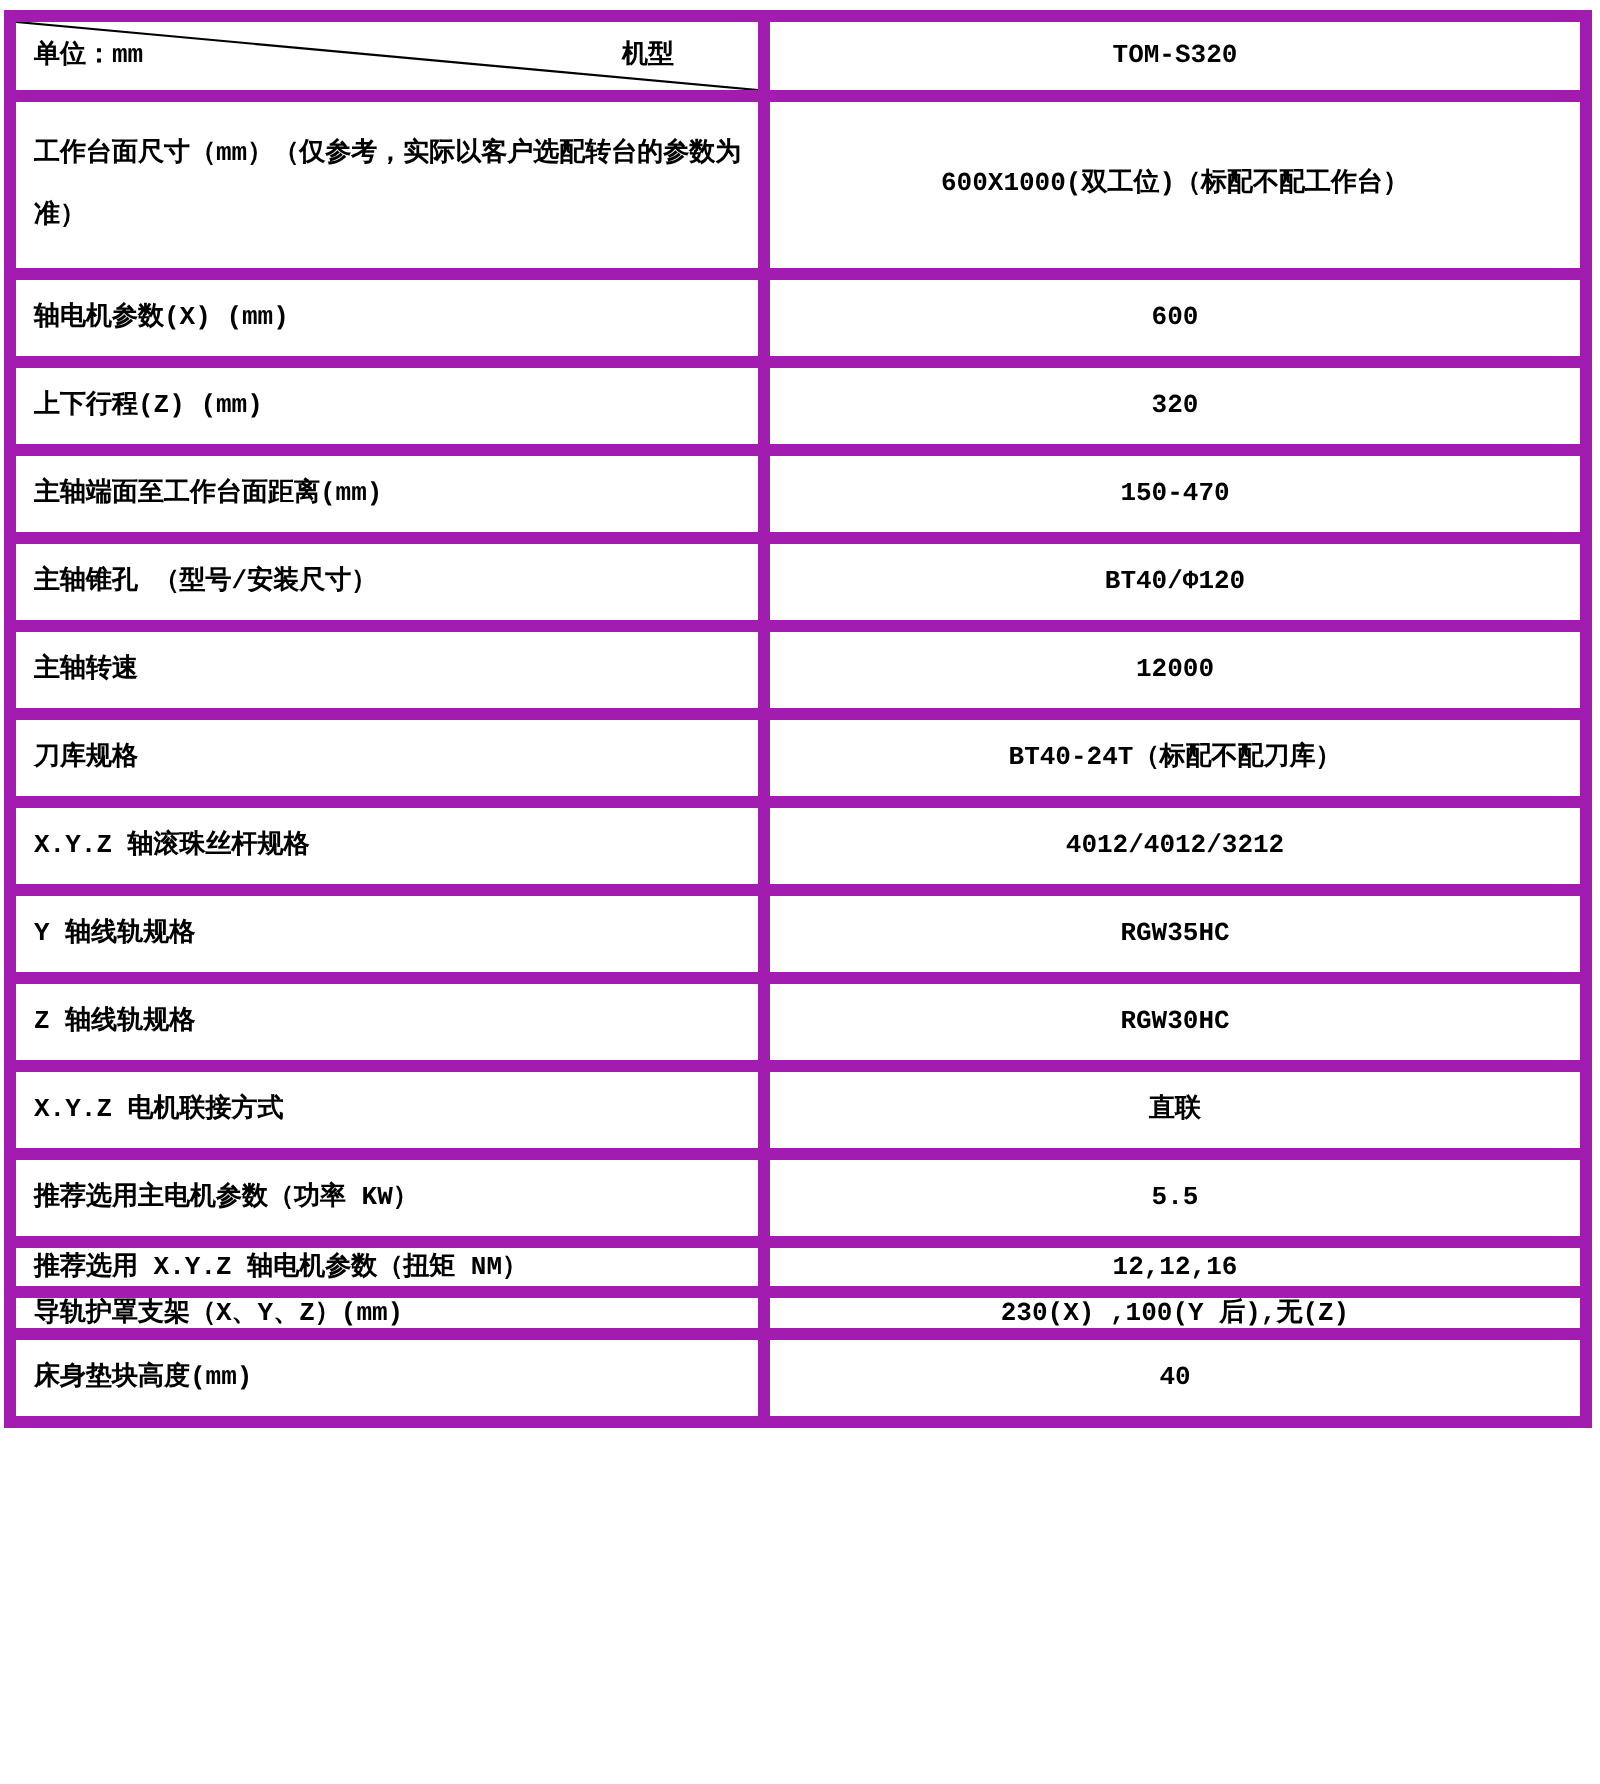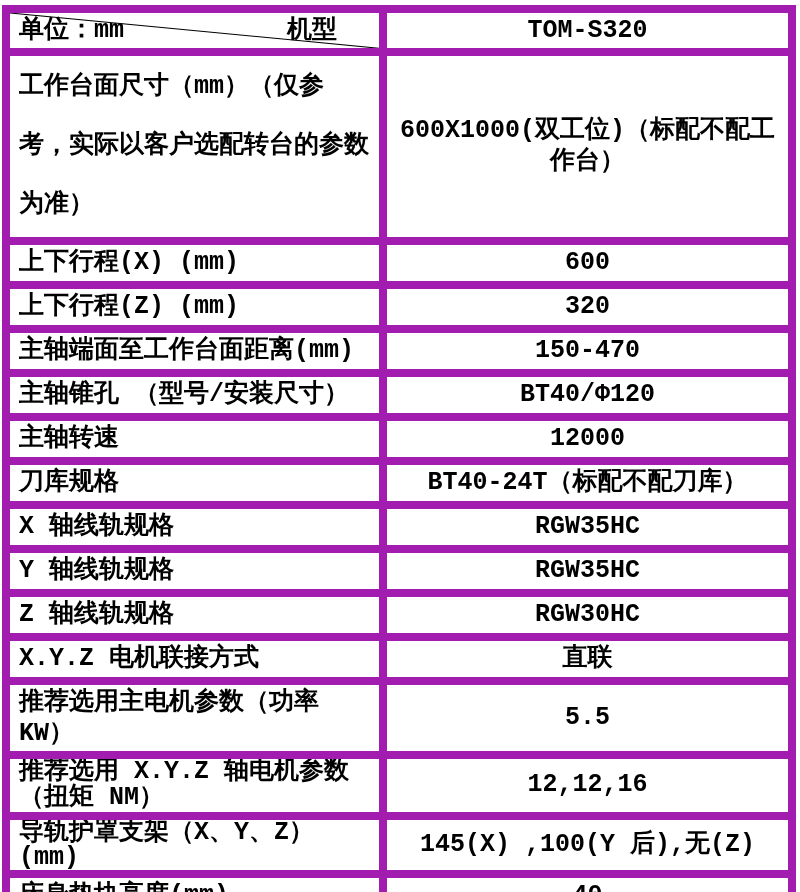--- a/index.html
+++ b/index.html
@@ -14,23 +14,23 @@
     left: 2px; top: 5px;
     width: 794px;
   }
   table.spec-table {
     border-collapse: collapse;
     table-layout: fixed;
     width: 100%;
   }
   col.c-label { width: 377px; }
   td {
-    border: 8px solid #a21caf;
+    border: 6px solid #a21caf;
     font-weight: bold;
-    font-size: 25px;
+    font-size: 13px;
     line-height: 1.25;
     vertical-align: middle;
     overflow: hidden;
   }
   td.label-cell {
     text-align: left;
     padding: 2px 6px 2px 9px;
   }
   td.value-cell {
     text-align: center;
@@ -86,21 +86,21 @@
         <span class="model-label">机型</span>
       </td>
       <td class="value-cell">TOM-S320</td>
     </tr>
 
     <tr class="r-tall">
       <td class="label-cell">工作台面尺寸（mm）（仅参考，实际以客户选配转台的参数为准）</td>
       <td class="value-cell">600X1000(双工位)（标配不配工作台）</td>
     </tr>
     <tr class="r-std">
-      <td class="label-cell">上下行程(X) (mm)</td>
+      <td class="label-cell">轴电机参数(X) (mm)</td>
       <td class="value-cell">600</td>
     </tr>
     <tr class="r-std">
       <td class="label-cell">上下行程(Z) (mm)</td>
       <td class="value-cell">320</td>
     </tr>
     <tr class="r-std">
       <td class="label-cell">主轴端面至工作台面距离(mm)</td>
       <td class="value-cell">150-470</td>
     </tr>
@@ -110,22 +110,22 @@
     </tr>
     <tr class="r-std">
       <td class="label-cell">主轴转速</td>
       <td class="value-cell">12000</td>
     </tr>
     <tr class="r-std">
       <td class="label-cell">刀库规格</td>
       <td class="value-cell">BT40-24T（标配不配刀库）</td>
     </tr>
     <tr class="r-std">
-      <td class="label-cell">X 轴线轨规格</td>
-      <td class="value-cell">RGW35HC</td>
+      <td class="label-cell">X.Y.Z 轴滚珠丝杆规格</td>
+      <td class="value-cell">4012/4012/3212</td>
     </tr>
     <tr class="r-std">
       <td class="label-cell">Y 轴线轨规格</td>
       <td class="value-cell">RGW35HC</td>
     </tr>
     <tr class="r-std">
       <td class="label-cell">Z 轴线轨规格</td>
       <td class="value-cell">RGW30HC</td>
     </tr>
     <tr class="r-std">
@@ -135,21 +135,21 @@
     <tr class="r-std">
       <td class="label-cell">推荐选用主电机参数（功率 KW）</td>
       <td class="value-cell">5.5</td>
     </tr>
     <tr class="r-short1">
       <td class="label-cell">推荐选用 X.Y.Z 轴电机参数（扭矩 NM）</td>
       <td class="value-cell">12,12,16</td>
     </tr>
     <tr class="r-short2">
       <td class="label-cell">导轨护罩支架（X、Y、Z）(mm)</td>
-      <td class="value-cell">145(X) ,100(Y 后),无(Z)</td>
+      <td class="value-cell">230(X) ,100(Y 后),无(Z)</td>
     </tr>
     <tr class="r-std">
       <td class="label-cell">床身垫块高度(mm)</td>
       <td class="value-cell">40</td>
     </tr>
   </tbody>
     </table>
 </div>
 
 </body></html>

